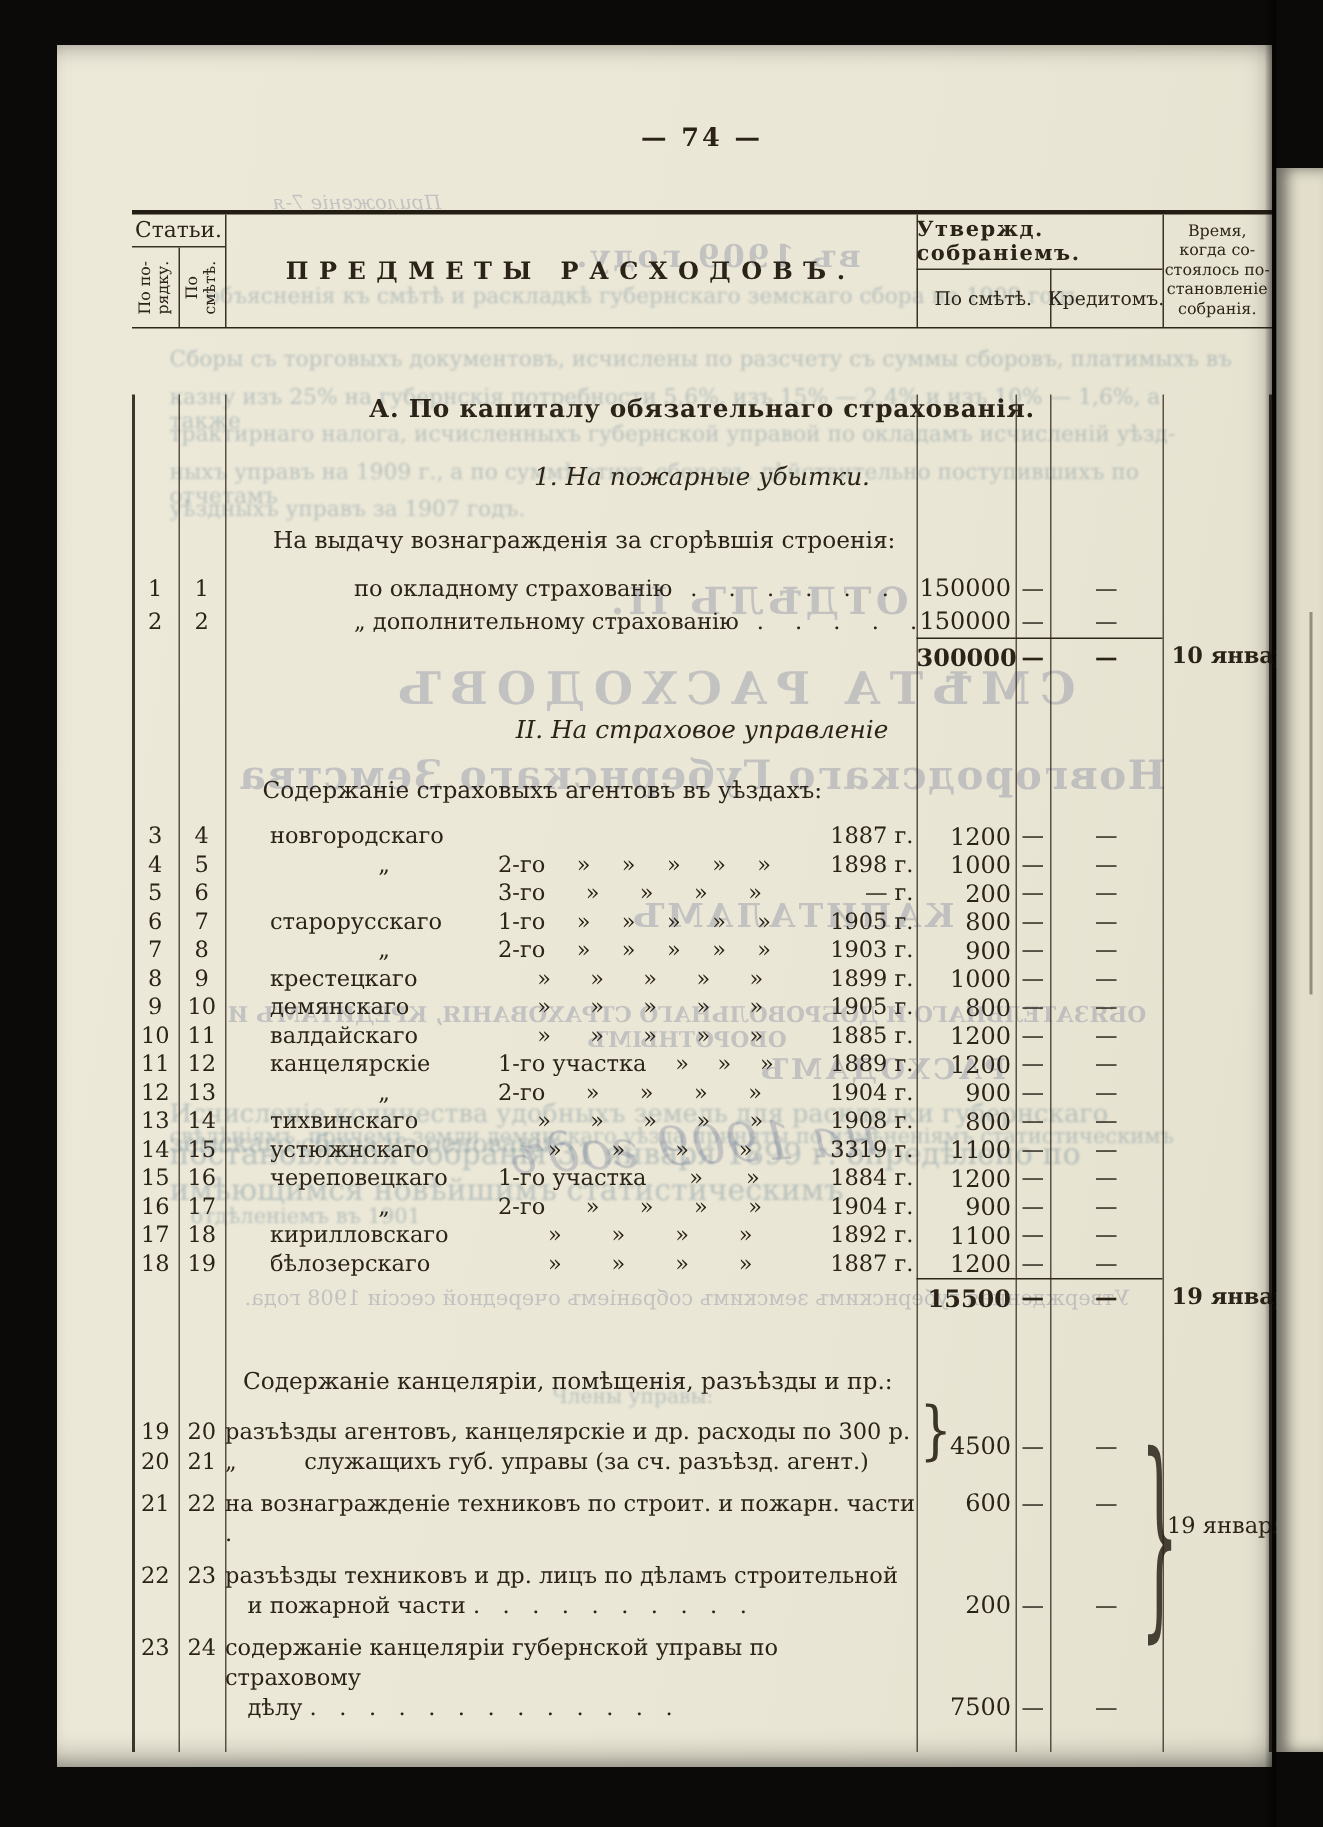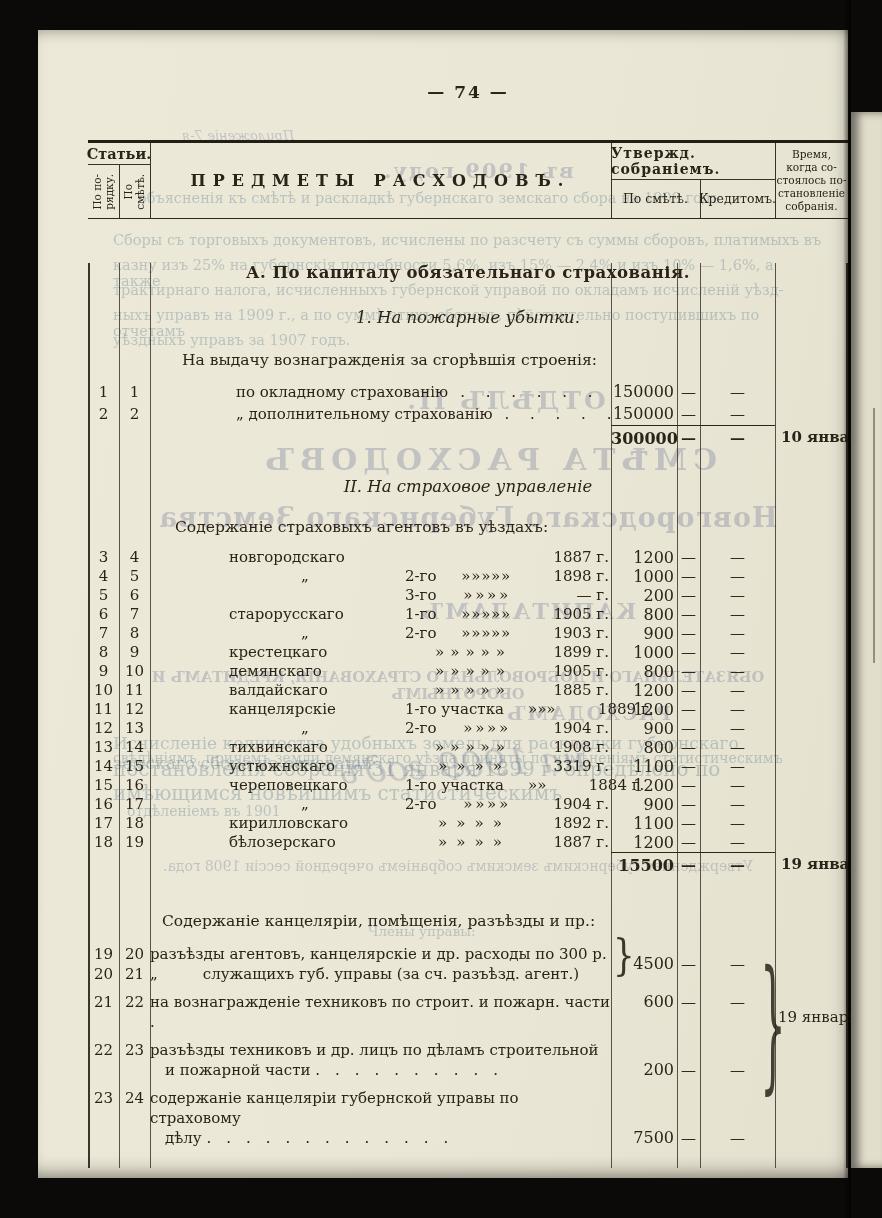--- a/index.html
+++ b/index.html
@@ -16,21 +16,21 @@
   .sliver-line{position:absolute;left:873px;top:408px;width:2px;height:255px;background:rgba(70,62,48,.5);z-index:4;}
   .pageno{position:absolute;left:50px;top:52px;width:760px;text-align:center;font-weight:bold;
           font-size:17px;letter-spacing:2px;z-index:2;}
   
   .table{position:absolute;left:50px;top:110px;width:760px;z-index:2;}
   .thead{position:relative;height:75px;border-top:3px solid #241d14;border-bottom:1.5px solid #2e2719;}
   .thead .abs{position:absolute;}
   .hline{position:absolute;background:#3a3224;height:1px;}
   .hv{position:absolute;background:#3a3224;width:1px;top:0;height:75px;}
   .h-articles{left:0;top:0;width:62px;height:21px;display:flex;align-items:center;justify-content:center;
-              font-weight:bold;font-size:14.5px;}
+              font-weight:normal;font-size:14.5px;}
   .vcell{top:22px;height:53px;width:31px;display:flex;align-items:center;justify-content:center;}
   .vrot{transform:rotate(-90deg);white-space:pre;font-size:10.5px;line-height:1.12;text-align:center;}
   .h-subjects{left:62px;top:0;width:461px;height:75px;display:flex;align-items:center;justify-content:center;
               font-weight:bold;font-size:16px;letter-spacing:7px;}
   .h-approved{left:523px;top:0;width:164px;height:36px;display:flex;align-items:center;justify-content:center;
               font-weight:bold;font-size:14px;letter-spacing:1px;}
   .h-bysmeta{left:523px;top:36px;width:89px;height:39px;display:flex;align-items:center;justify-content:center;font-size:12.5px;}
   .h-bycredit{left:612px;top:36px;width:75px;height:39px;display:flex;align-items:center;justify-content:center;font-size:12.5px;}
   .h-time{left:687px;top:0;width:73px;height:75px;display:flex;align-items:center;justify-content:center;
           font-size:10.6px;line-height:1.22;white-space:pre;text-align:center;}
@@ -44,21 +44,21 @@
   .dots{flex:1;overflow:hidden;white-space:nowrap;letter-spacing:8px;padding-left:12px;color:#2b2318;}
   .amt{text-align:right;padding-right:3px;font-size:16px;}
   .kop,.cred{text-align:center;font-size:15px;}
   .rule{border-top:1.3px solid #2e2719;}
   .date{white-space:nowrap;transform:translateX(6px);font-size:15px;}
   .section-a{text-align:center;font-weight:bold;font-size:16.5px;letter-spacing:.5px;margin-top:44px;}
   .section-i{text-align:center;font-style:italic;font-size:16.5px;margin-top:26px;}
   .intro{font-size:15.5px;margin-top:24px;}
   .frow{line-height:22px;}
   .arow{line-height:19px;}
-  .aflex{display:flex;align-items:flex-end;padding-left:79px;padding-right:2px;white-space:nowrap;gap:24px;}
+  .aflex{display:flex;align-items:flex-end;padding-left:30px;padding-right:2px;white-space:nowrap;}
   .aname{flex:0 0 152px;}
   .adet{flex:0 0 auto;}
   .aditto{flex:1;display:flex;justify-content:space-evenly;}
   .ayear{margin-left:auto;text-align:right;flex:0 0 74px;}
   .totrow{line-height:25px;font-weight:bold;}
   .office-region{position:relative;margin-top:14px;}
   .oblock{line-height:20px;margin-bottom:8px;}
   .oamt-top{align-self:start;}
   .oamt-center{align-self:center;}
   .oamt-bottom{align-self:end;}

